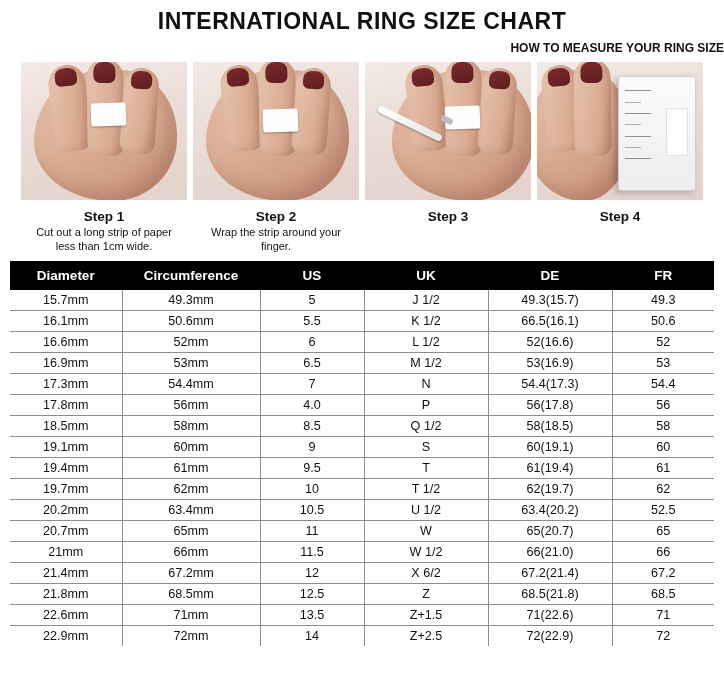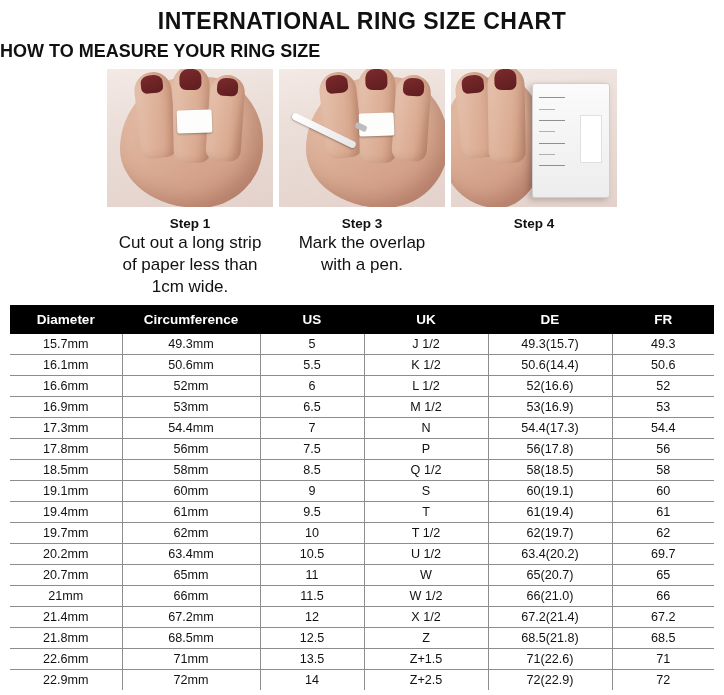--- a/index.html
+++ b/index.html
@@ -22,22 +22,22 @@
   }
   .main-title {
     text-align: center;
     font-size: 23px;
     font-weight: bold;
     letter-spacing: 0.5px;
     padding: 8px 0 6px 0;
     color: #111;
   }
   .sub-title {
-    text-align: left;
-    font-size: 18px;
+    text-align: right;
+    font-size: 12px;
     font-weight: bold;
     color: #111;
     padding-bottom: 7px;
   }
   .steps {
     display: flex;
     justify-content: center;
     gap: 6px;
     padding: 0 8px;
   }
@@ -145,21 +145,21 @@
     border: 1px solid #e0e0e0;
   }
   .step-name {
     font-size: 13.5px;
     font-weight: bold;
     padding-top: 9px;
     padding-bottom: 1px;
     color: #111;
   }
   .step-desc {
-    font-size: 17px;
+    font-size: 11px;
     line-height: 1.28;
     text-align: center;
     color: #111;
     padding: 0 4px;
   }
   table {
     border-collapse: collapse;
     width: 704px;
     margin: 8px 10px 0 10px;
     table-layout: fixed;
@@ -216,41 +216,59 @@
           <div class="finger f3">
               <div class="nail"></div>
             </div>
           <div class="strip strip-wrap"></div>
         </div>
       </div>
       <div class="step-name">Step 1</div>
       <div class="step-desc">Cut out a long strip of paper less than 1cm wide.</div>
     </div>
 
+    <div class="step">
+      <div class="photo">
+        <div class="scene">
+          <div class="hand"></div>
+          <div class="finger f1">
+              <div class="nail"></div>
+            </div>
+          <div class="finger f2">
+              <div class="nail"></div>
+            </div>
+          <div class="finger f3">
+              <div class="nail"></div>
+            </div>
+          <div class="strip strip-wrap" style="top:34%;"></div>
+        </div>
+      </div>
+      <div class="step-name">Step 2</div>
+      <div class="step-desc">Wrap the strip around your finger.</div>
+    </div>
 
     <div class="step">
       <div class="photo">
         <div class="scene">
           <div class="hand" style="left:16%;"></div>
           <div class="finger f1" style="left:26%;">
               <div class="nail"></div>
             </div>
           <div class="finger f2" style="left:48%;">
               <div class="nail"></div>
             </div>
           <div class="finger f3" style="left:69%;">
               <div class="nail"></div>
             </div>
           <div class="strip strip-wrap" style="left:48%; top:32%;"></div>
           <div class="pen"></div>
           <div class="pen-tip"></div>
         </div>
       </div>
       <div class="step-name">Step 3</div>
-      <div class="step-desc">Mark the overlap with a pen.</div>
     </div>
 
     <div class="step">
       <div class="photo">
         <div class="scene">
           <div class="hand" style="left:-6%; width:62%;"></div>
           <div class="finger f1" style="left:4%;">
               <div class="nail"></div>
             </div>
           <div class="finger f2" style="left:22%;">
@@ -299,21 +317,21 @@
           <td>5</td>
           <td>J 1/2</td>
           <td>49.3(15.7)</td>
           <td>49.3</td>
         </tr>
         <tr>
           <td>16.1mm</td>
           <td>50.6mm</td>
           <td>5.5</td>
           <td>K 1/2</td>
-          <td>50.6(14.4)</td>
+          <td>66.5(16.1)</td>
           <td>50.6</td>
         </tr>
         <tr>
           <td>16.6mm</td>
           <td>52mm</td>
           <td>6</td>
           <td>L 1/2</td>
           <td>52(16.6)</td>
           <td>52</td>
         </tr>
@@ -329,21 +347,21 @@
           <td>17.3mm</td>
           <td>54.4mm</td>
           <td>7</td>
           <td>N</td>
           <td>54.4(17.3)</td>
           <td>54.4</td>
         </tr>
         <tr>
           <td>17.8mm</td>
           <td>56mm</td>
-          <td>7.5</td>
+          <td>4.0</td>
           <td>P</td>
           <td>56(17.8)</td>
           <td>56</td>
         </tr>
         <tr>
           <td>18.5mm</td>
           <td>58mm</td>
           <td>8.5</td>
           <td>Q 1/2</td>
           <td>58(18.5)</td>
@@ -372,21 +390,21 @@
           <td>T 1/2</td>
           <td>62(19.7)</td>
           <td>62</td>
         </tr>
         <tr>
           <td>20.2mm</td>
           <td>63.4mm</td>
           <td>10.5</td>
           <td>U 1/2</td>
           <td>63.4(20.2)</td>
-          <td>69.7</td>
+          <td>52.5</td>
         </tr>
         <tr>
           <td>20.7mm</td>
           <td>65mm</td>
           <td>11</td>
           <td>W</td>
           <td>65(20.7)</td>
           <td>65</td>
         </tr>
         <tr>
@@ -394,21 +412,21 @@
           <td>66mm</td>
           <td>11.5</td>
           <td>W 1/2</td>
           <td>66(21.0)</td>
           <td>66</td>
         </tr>
         <tr>
           <td>21.4mm</td>
           <td>67.2mm</td>
           <td>12</td>
-          <td>X 1/2</td>
+          <td>X 6/2</td>
           <td>67.2(21.4)</td>
           <td>67.2</td>
         </tr>
         <tr>
           <td>21.8mm</td>
           <td>68.5mm</td>
           <td>12.5</td>
           <td>Z</td>
           <td>68.5(21.8)</td>
           <td>68.5</td>

